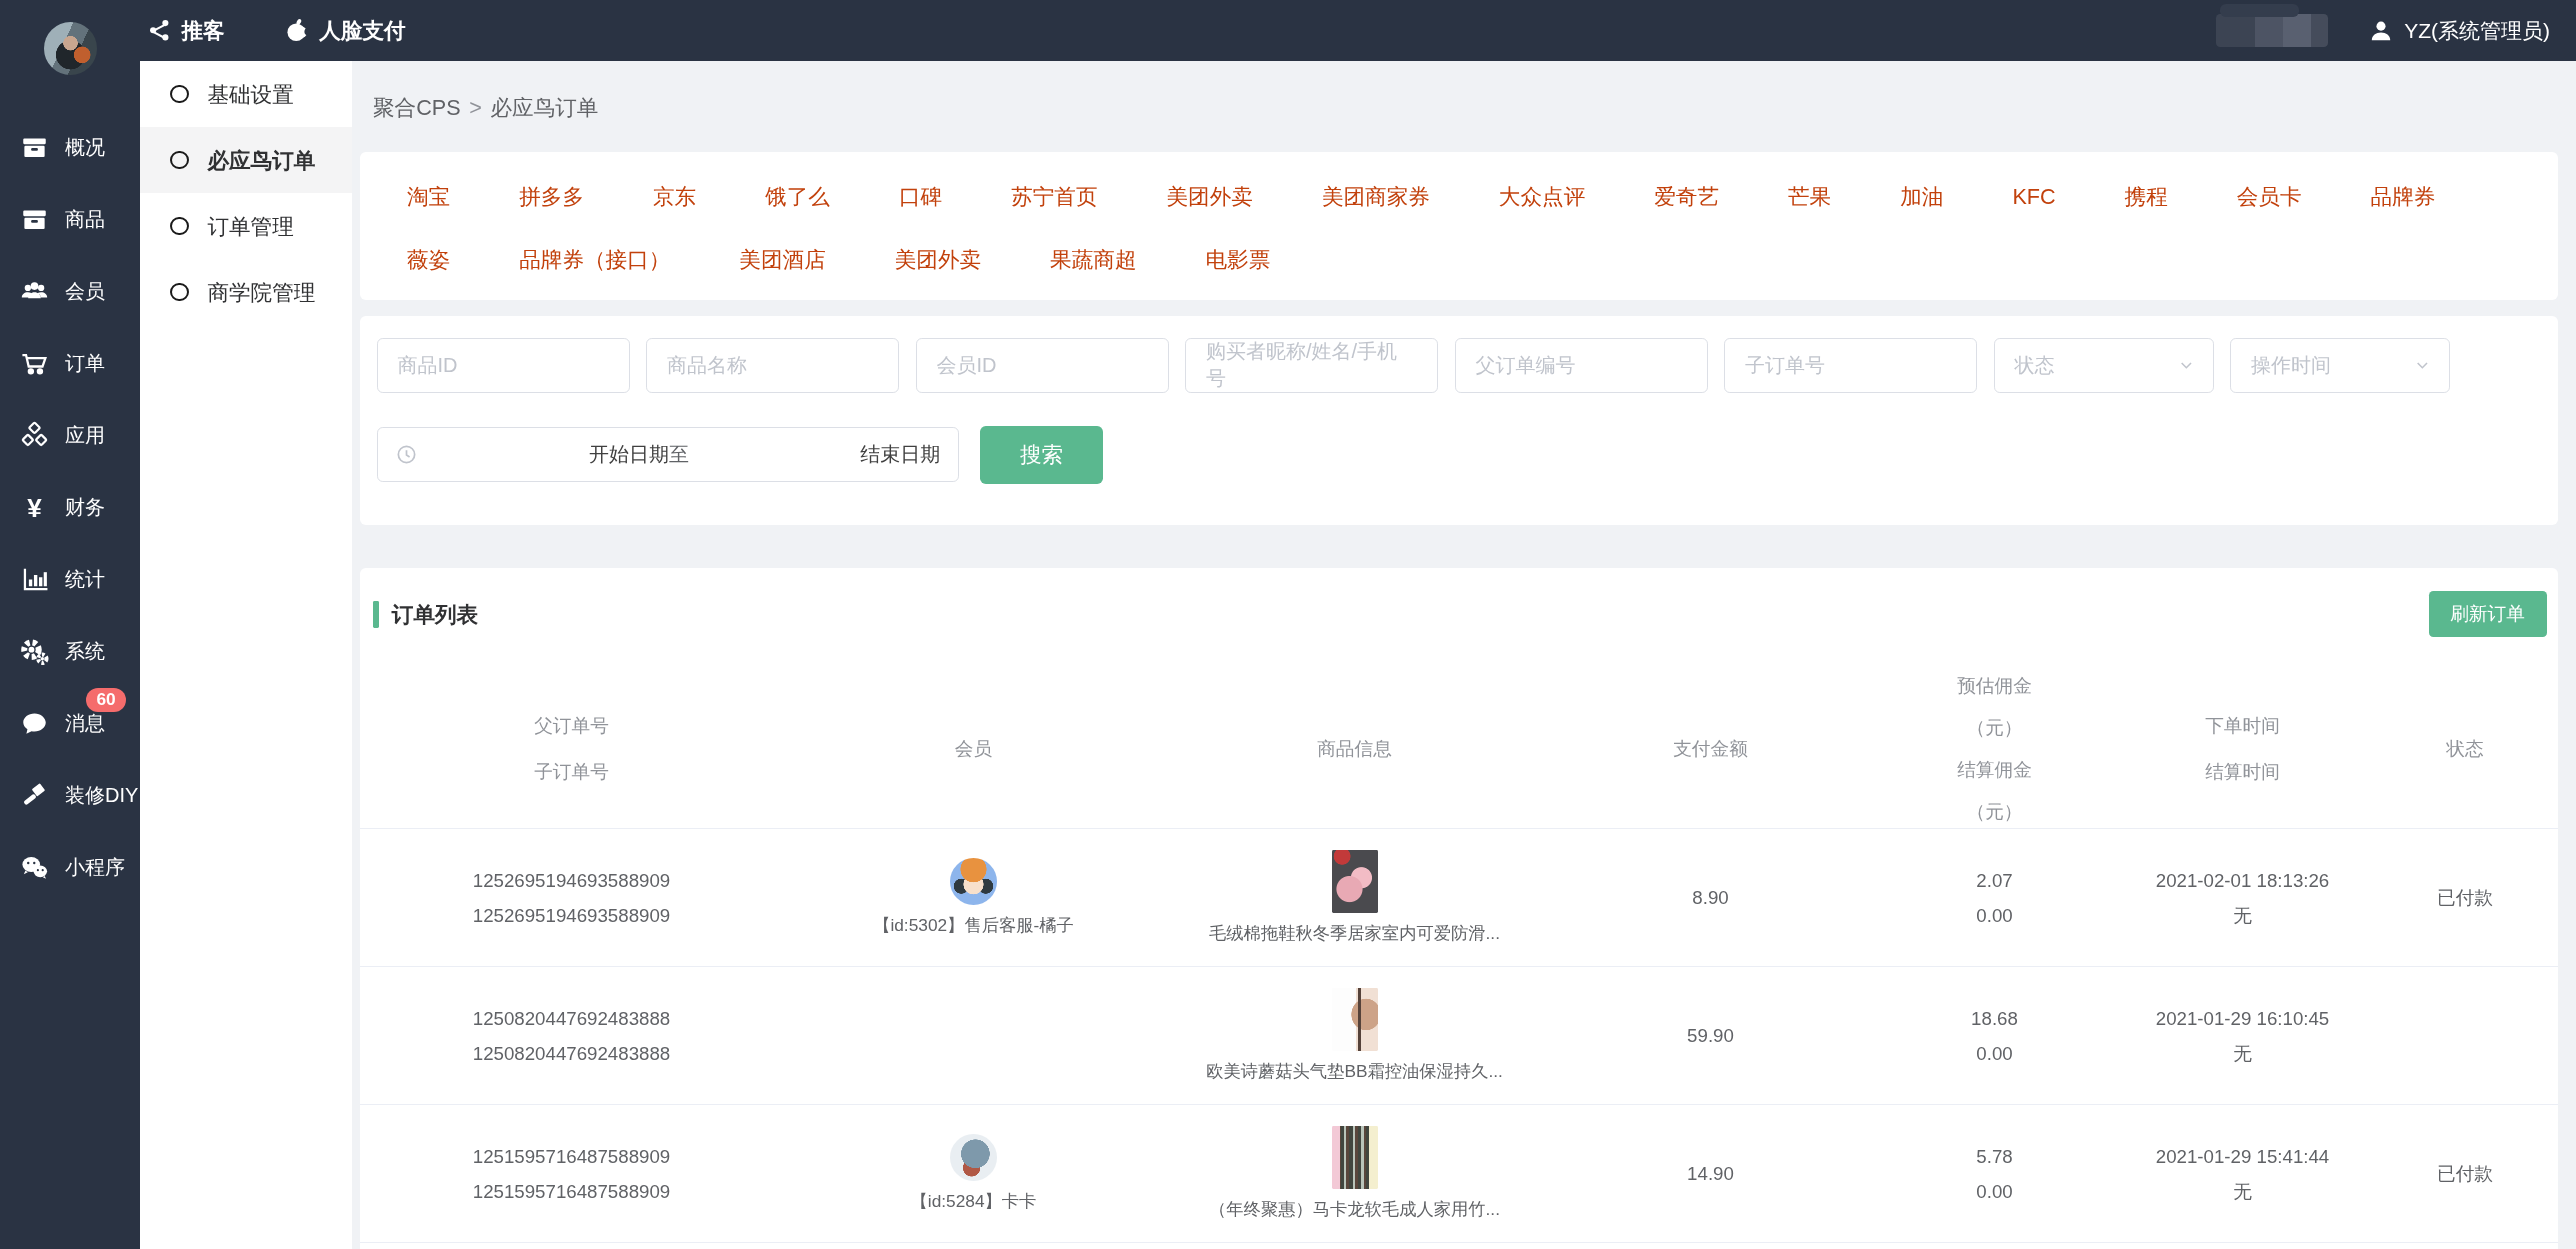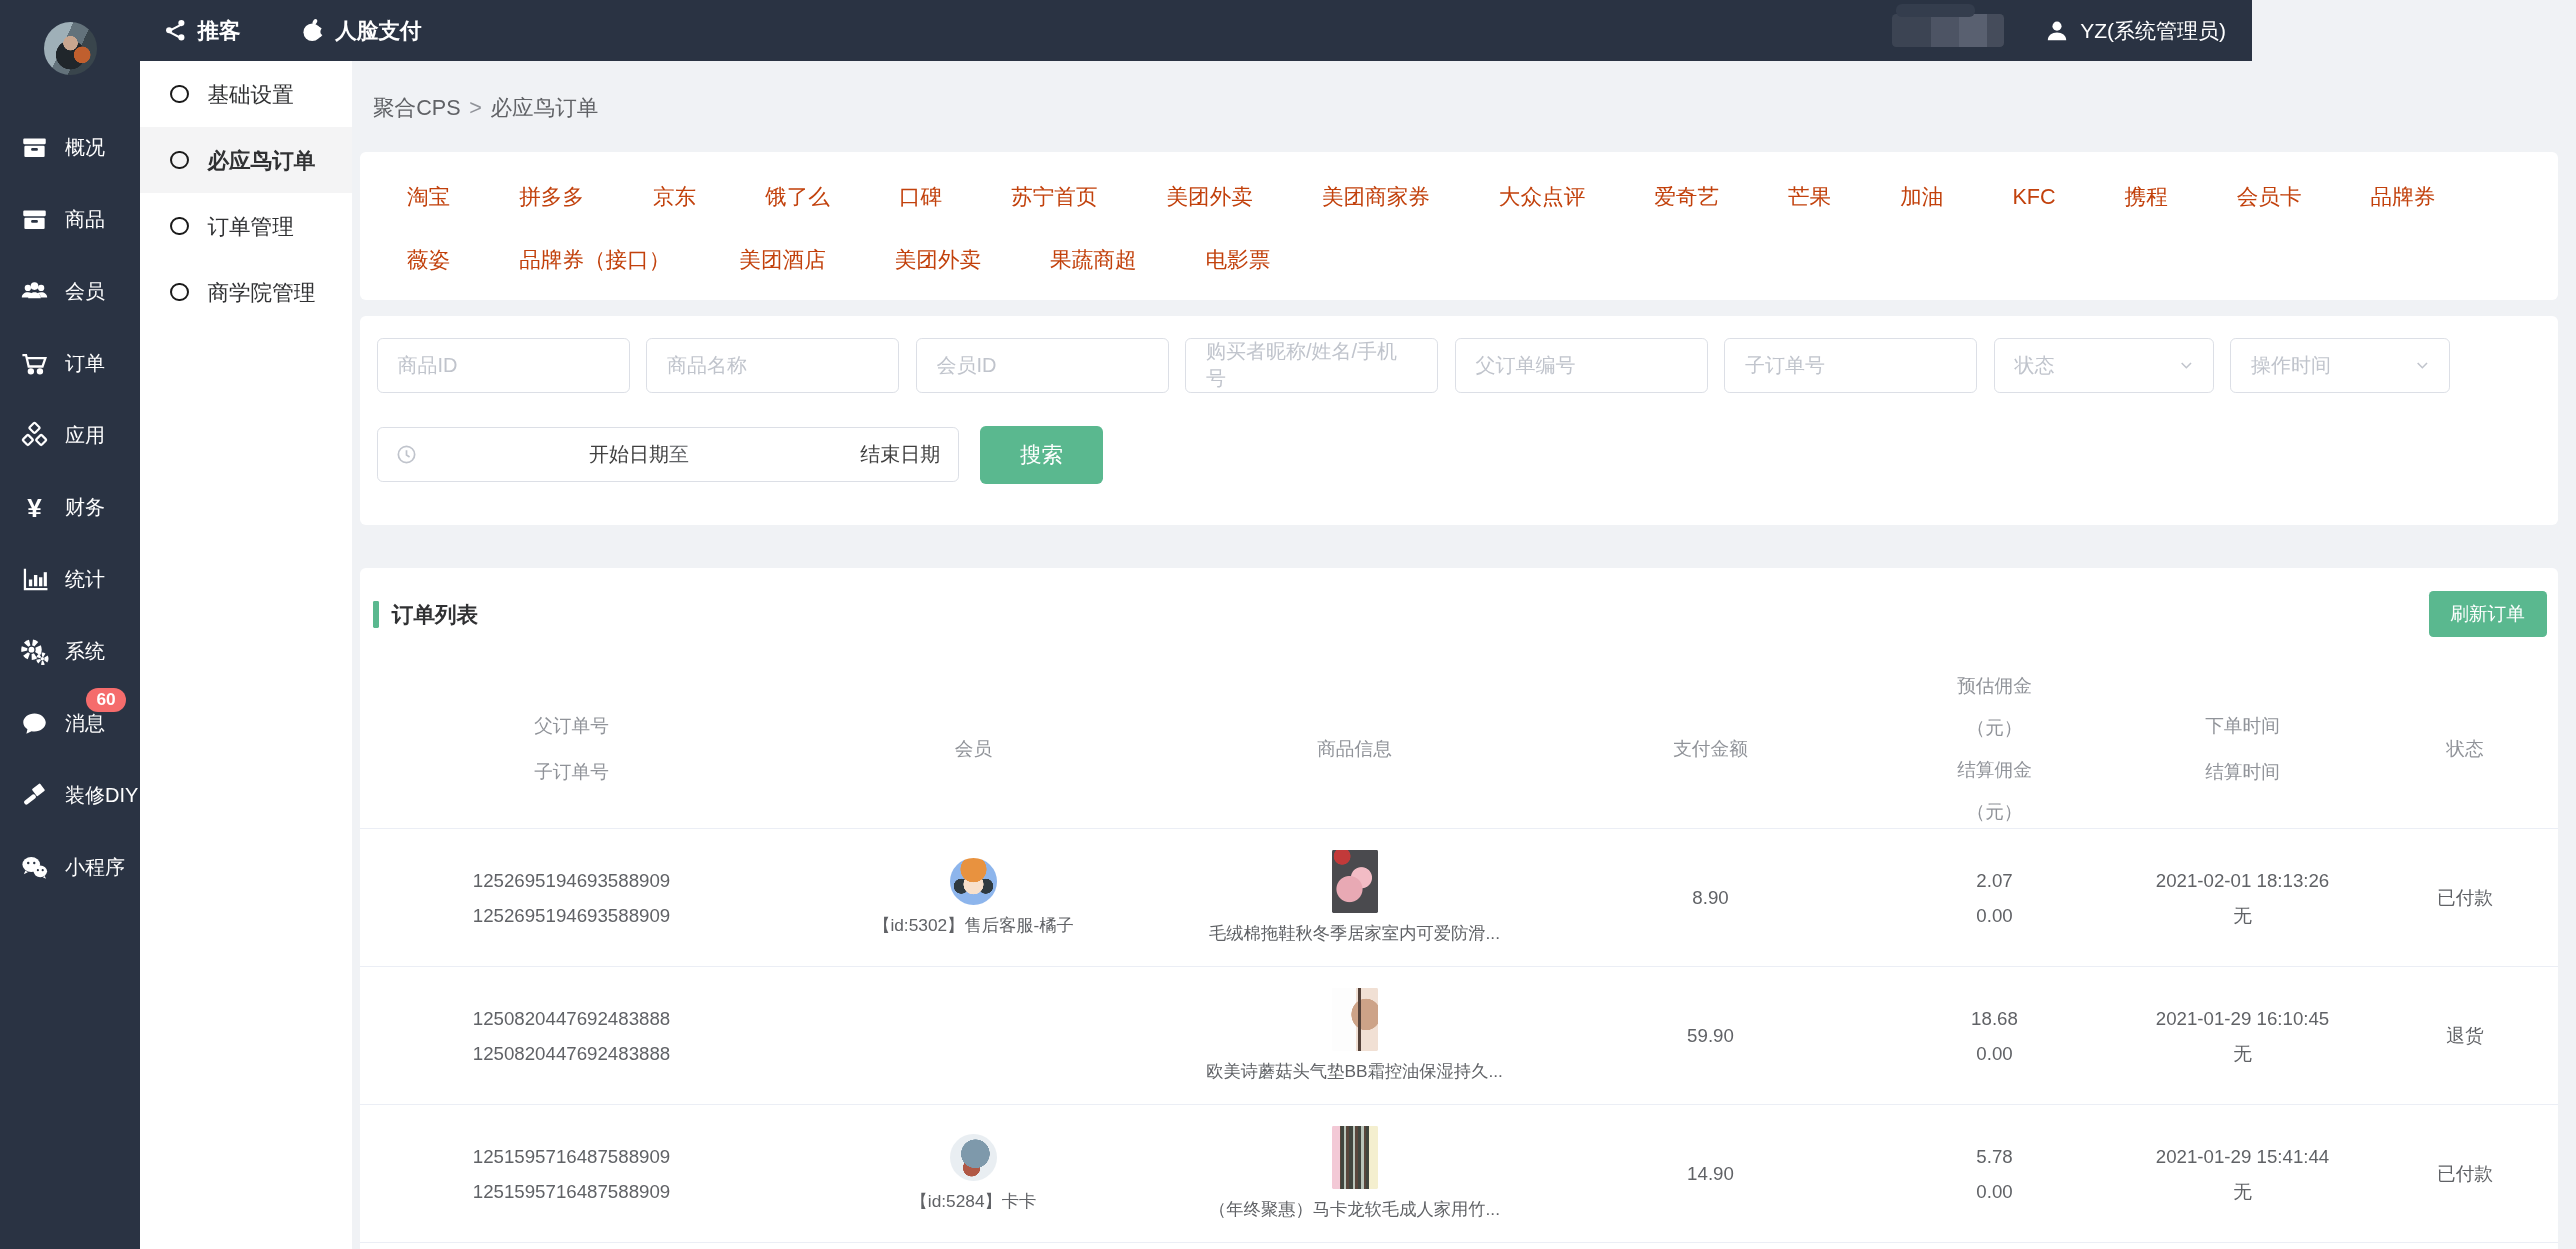--- a/index.html
+++ b/index.html
@@ -2,21 +2,21 @@
 <html style="font-size:11.5px"><head>
 <meta charset="utf-8">
 <style>
   * { margin:0; padding:0; box-sizing:border-box; }
   html,body { width:2576px; height:1250px; overflow:hidden; }
   body {
     font-family:"Liberation Sans","DejaVu Sans",sans-serif;
     background:#f0f2f5; color:#606266; position:relative;
   }
   
-  .topbar { position:absolute; left:16px; top:0; width:2236px; height:61px; background:#2a3343; z-index:5;
+  .topbar { position:absolute; left:0; top:0; width:2576px; height:61px; background:#2a3343; z-index:5;
             display:flex; align-items:center; }
   .topnav { display:flex; align-items:center; gap:60px; margin-left:147px; }
   .topnav-item { display:flex; align-items:center; gap:10px; color:#fff; font-size:21.6px; font-weight:bold; cursor:pointer; }
   .topbar-right { margin-left:auto; margin-right:26px; display:flex; align-items:center; gap:40px; }
   .blurbox { width:112px; height:33px; border-radius:4.3px;
              background:linear-gradient(90deg,#3c4453 0 35%,#4d5464 35% 60%,#596070 60% 85%,#454c5b 85%);
              position:relative; }
   .blurbox:before { content:""; position:absolute; left:4.3px; top:-10px; width:79px; height:13px; border-radius:5.8px; background:#343d4d; }
   .topuser { display:flex; align-items:center; gap:10px; color:#fff; font-size:21px; cursor:pointer; }
   
@@ -477,21 +477,20 @@
               <div>18.68</div>
               <div>0.00</div>
             </div>
           </div>
         <div class="c c6">
             <div class="lines2">
               <div>2021-01-29 16:10:45</div>
               <div>无</div>
             </div>
           </div>
-        <div class="c c7">退货</div>
       </div>
 
       <div class="trow">
         <div class="c c1">
             <div class="lines2">
               <div>1251595716487588909</div>
               <div>1251595716487588909</div>
             </div>
           </div>
         <div class="c c2">

